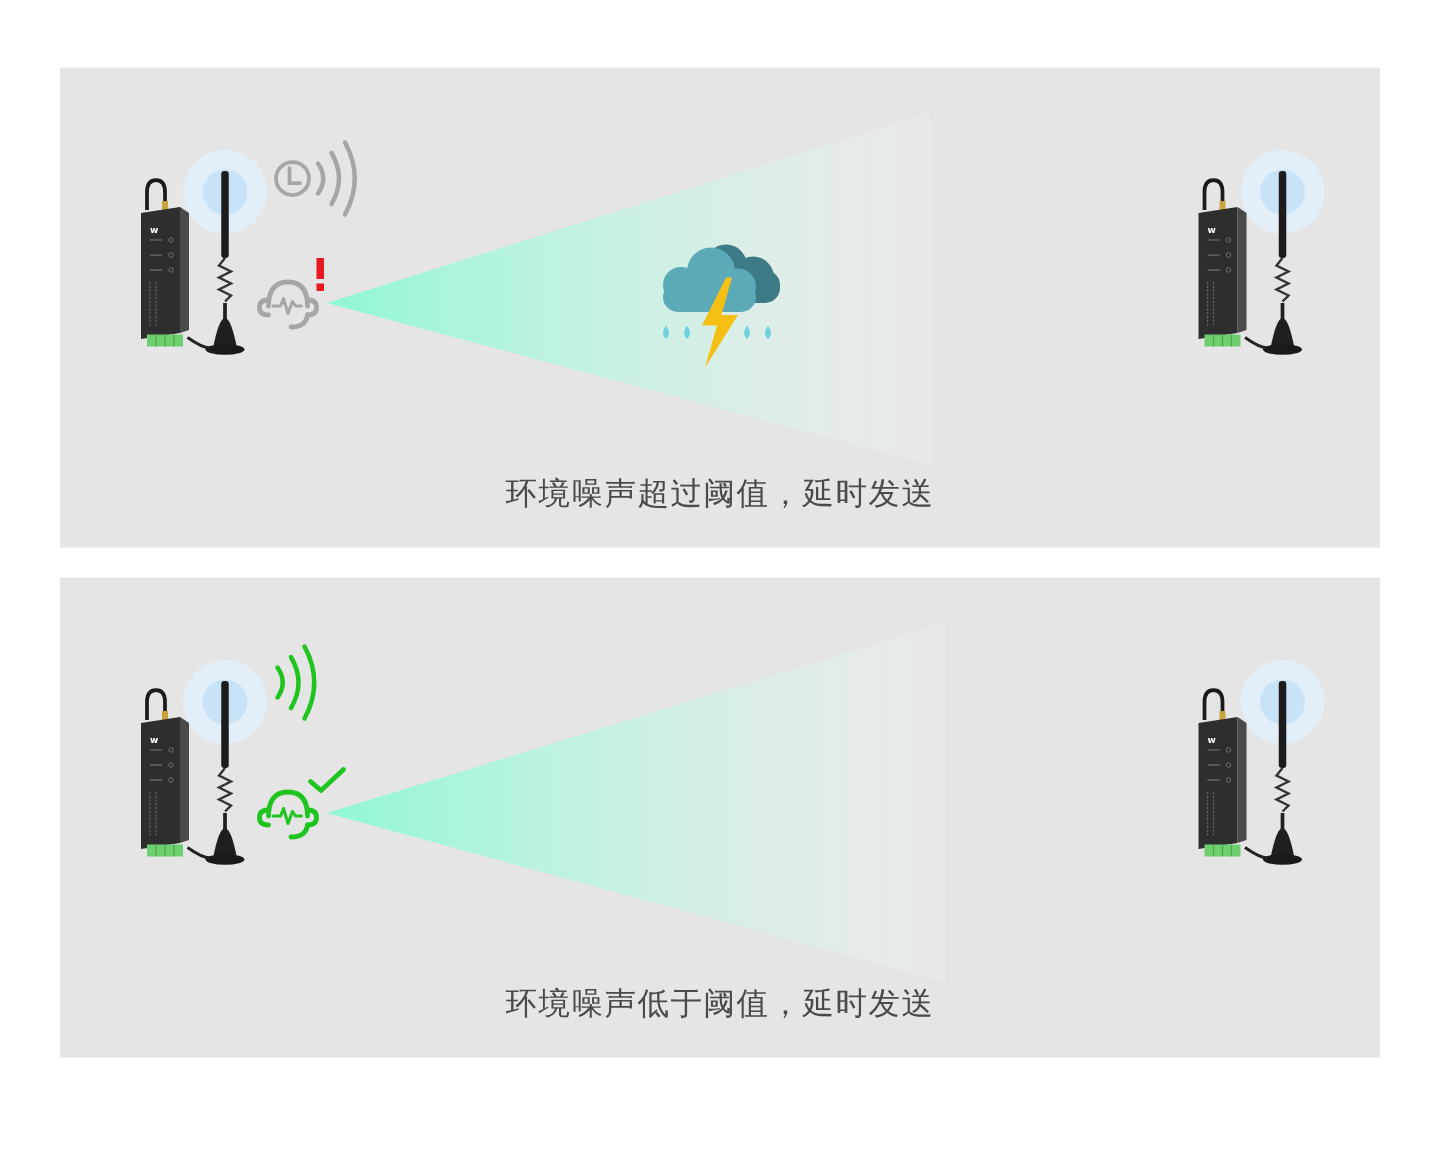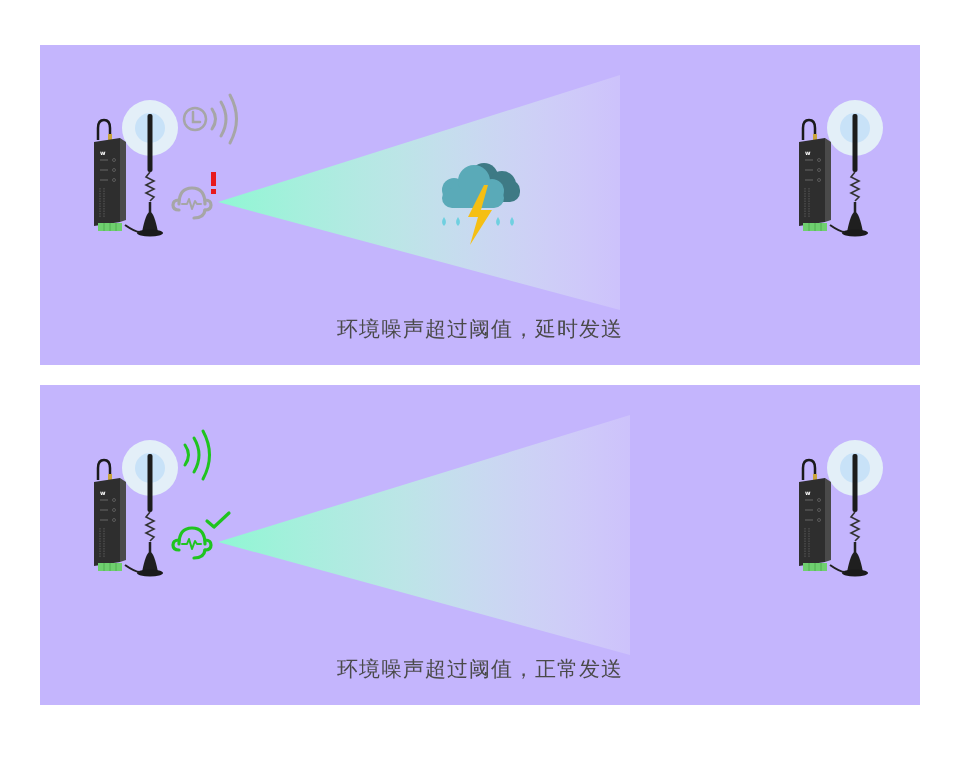--- a/index.html
+++ b/index.html
@@ -1,18 +1,18 @@
 <!DOCTYPE html>
 <html><head>
 <meta charset="utf-8">
 <style>
   html, body { margin: 0; padding: 0; background: #ffffff; }
   body { width: 960px; height: 770px; position: relative; overflow: hidden;
          font-family: "DejaVu Sans", "Liberation Sans", sans-serif; }
-  .panel { position: absolute; left: 40px; width: 880px; height: 320px; background: #c4b5fd; overflow: hidden; }
+  .panel { position: absolute; left: 40px; width: 880px; height: 320px; background: #e5e5e5; overflow: hidden; }
   .panel svg.scene { position: absolute; left: 0; top: 0; width: 880px; height: 320px; }
   .caption { position: absolute; left: 0; width: 880px; text-align: center; top: 270px;
              font-size: 21px; color: #4a4a4a; letter-spacing: 1px; }
 </style>
 </head>
 <body>
 
 <svg width="0" height="0" style="position:absolute">
   <defs>
     <linearGradient id="beamGrad" x1="0" y1="0" x2="1" y2="0">
@@ -131,14 +131,14 @@
 
     <g transform="translate(145,60)" stroke="#1fc41f">
         <use href="#waves"></use>
       </g>
 
     <g transform="translate(130,135)" stroke="#1fc41f">
         <use href="#headset"></use>
       </g>
     <path d="M167 136 L174 142 L189 128" fill="none" stroke="#1fc41f" stroke-width="3.2" stroke-linecap="round" stroke-linejoin="round"></path>
   </svg>
-  <div class="caption">环境噪声超过阈值，正常发送</div>
+  <div class="caption">环境噪声低于阈值，延时发送</div>
 </div>
 
 </body></html>

